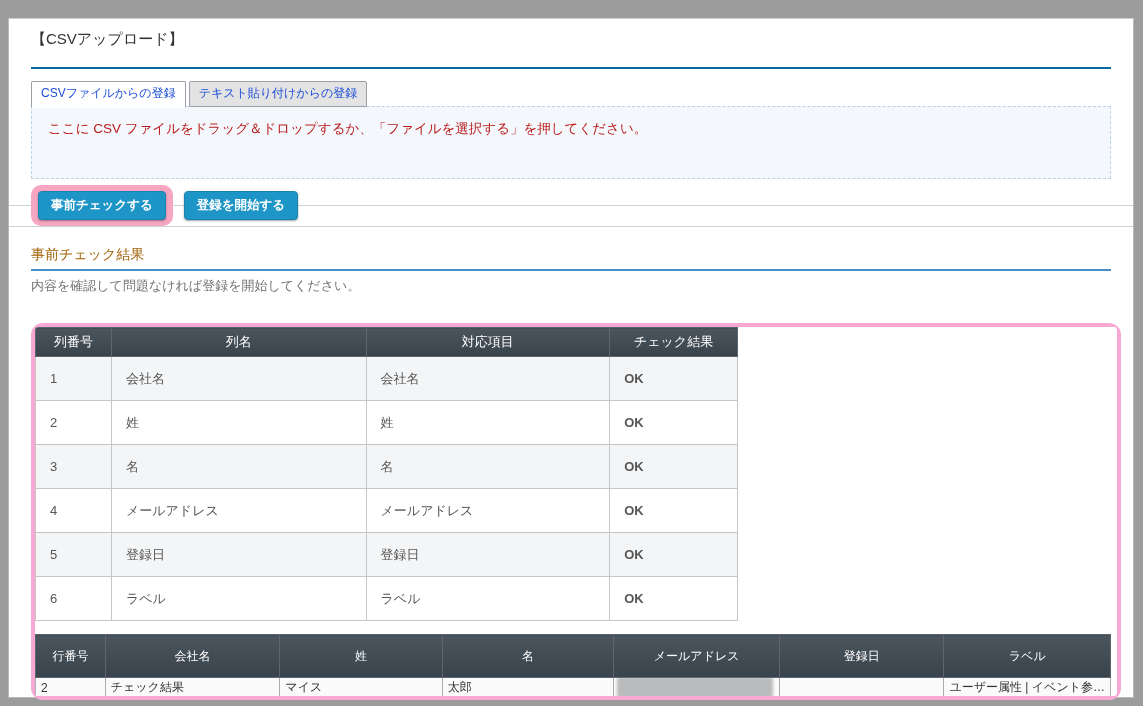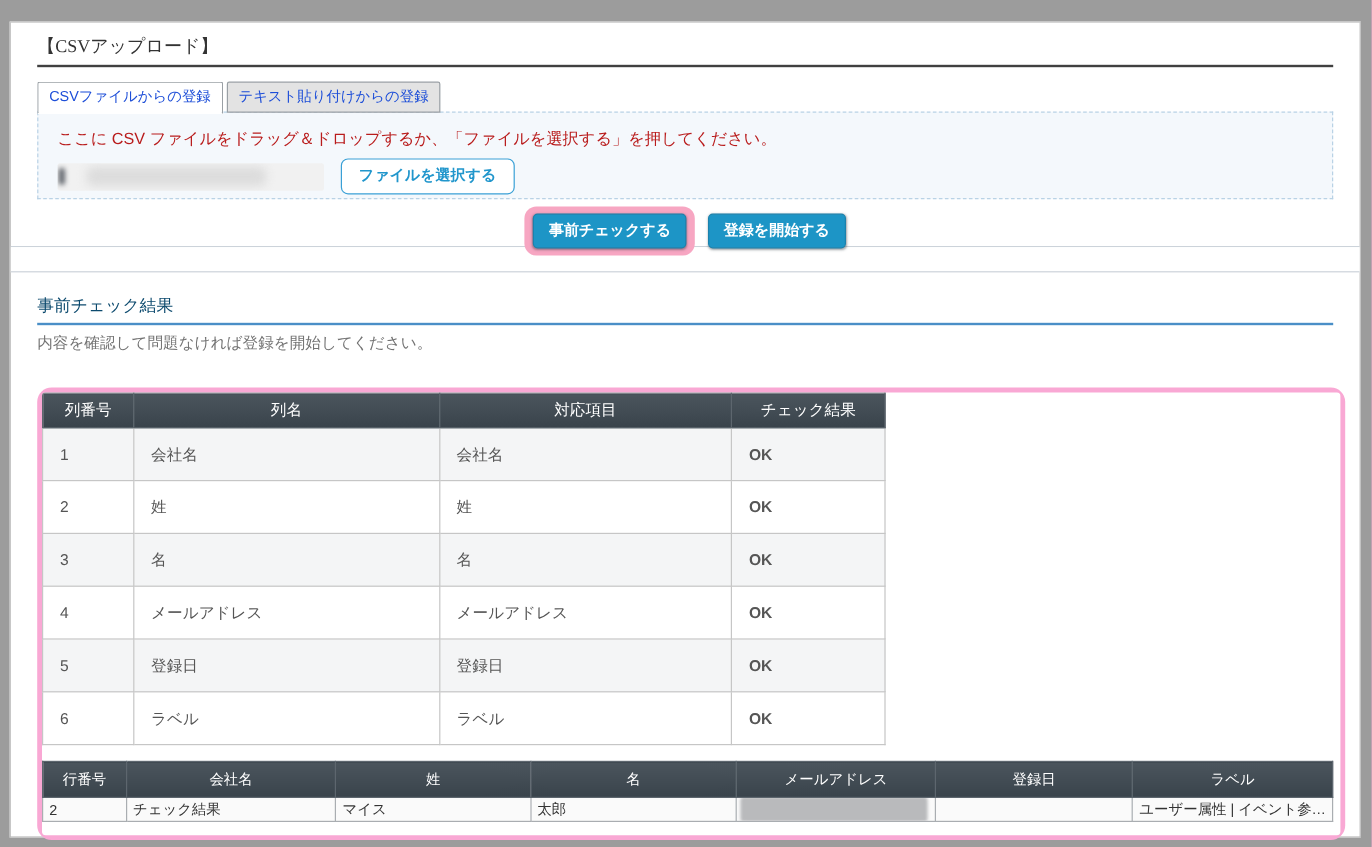--- a/index.html
+++ b/index.html
@@ -14,23 +14,22 @@
     position: absolute; left: 8px; top: 18px;
     width: 1126px; height: 680px;
     background: #ffffff;
     border: 1px solid #b9b9b9;
     border-top-color: #cccccc;
   }
   
   .sec1 { padding: 9px 22px 0 22px; height: 187px; border-bottom: 1px solid #ccd3da; }
   .page-title {
     font-size: 15px; font-weight: 400; color: #333;
-    line-height: 22px; padding-bottom: 4px;
-    border-bottom: 2px solid #404040;
-    font-family: Liberation Serif, serif;
+    line-height: 22px; padding-bottom: 17px;
+    border-bottom: 2px solid #0369a1;
   }
   .tabs { display: flex; gap: 3px; margin-top: 12px; position: relative; z-index: 2; }
   .tab {
     font-size: 12px; color: #1d4ed8; line-height: 15px;
     padding: 4px 9px 5px 9px;
     border: 1px solid #9aa0a5;
     background: #e3e3e3;
     border-radius: 2px 2px 0 0;
     cursor: default;
   }
@@ -55,36 +54,36 @@
   .file-blur .smudge-light {
     position: absolute; left: 24px; top: 3px; width: 150px; height: 16px;
     background: #dcdcdc; filter: blur(4px); border-radius: 6px;
   }
   .file-btn {
     font-family: inherit;
     background: #ffffff; color: #2196cc; font-weight: bold; font-size: 12.5px;
     border: 1px solid #3aa0d6; border-radius: 6px;
     padding: 5px 14px 6px 14px; cursor: pointer;
   }
-  .actions { display: flex; align-items: center; gap: 11px; margin-top: 6px; justify-content: center; }
+  .actions { display: flex; align-items: center; gap: 11px; margin-top: 6px; }
   .hl-ring { background: #f7a6c2; padding: 6px 7px; border-radius: 10px; line-height: 0; }
   .btn-blue {
     font-family: inherit;
     background: #1d95c6; color: #fff; font-weight: bold; font-size: 12.5px;
     border: 1px solid #1a82ad; border-radius: 4px;
     padding: 6px 12px 7px 12px; cursor: pointer;
     box-shadow: 0 1px 2px rgba(40,50,60,.45);
     line-height: 14px;
   }
   
   .gap-band { height: 21px; border-bottom: 1px solid #ccd3da; background: #fff; }
   
   .sec2 { padding: 18px 22px 0 22px; }
   .results-title {
-    font-size: 14px; font-weight: 400; color: #0c4a6e;
+    font-size: 14px; font-weight: 400; color: #a16207;
     line-height: 19px; padding-bottom: 5px;
     border-bottom: 2px solid #4a8fc7;
   }
   .results-desc { font-size: 13px; color: #737373; margin-top: 6px; line-height: 17px; }
   .hl-box {
     margin-top: 29px;
     width: 1090px; height: 377px;
     background: #f9a8d4; border-radius: 12px;
     padding: 4px; overflow: hidden;
   }
@@ -105,21 +104,21 @@
   .col-no { width: 76px; }
   .col-name { width: 255px; }
   .col-map { width: 244px; }
   .col-res { width: 128px; }
   .cell-ok { color: #0e7d4a; font-weight: bold; }
   
   .preview-table { width: 1076px; margin-top: 13px; font-size: 12px; border: 1px solid #8c9298; }
   .preview-table th {
     background: linear-gradient(#4b555d, #39434b);
     color: #fff; font-weight: 400; text-align: center;
-    height: 30px; border: 1px solid #5d666e; padding: 0 4px;
+    height: 43px; border: 1px solid #5d666e; padding: 0 4px;
   }
   .preview-table td {
     border: 1px solid #a9adb1; color: #333; background: #fafafa;
     height: 19px; padding: 1px 5px; text-align: left;
     white-space: nowrap; overflow: hidden; vertical-align: middle;
   }
   .pcol-no { width: 70px; }
   .pcol-company { width: 175px; }
   .pcol-last { width: 163px; }
   .pcol-first { width: 172px; }
@@ -139,27 +138,20 @@
   <div class="sec1">
     <div class="page-title">【CSVアップロード】</div>
 
     <div class="tabs">
       <div class="tab active">CSVファイルからの登録</div>
       <div class="tab">テキスト貼り付けからの登録</div>
     </div>
 
     <div class="dropzone">
       <div class="dz-text">ここに CSV ファイルをドラッグ＆ドロップするか、「ファイルを選択する」を押してください。</div>
-      <div class="dz-row">
-        <div class="file-blur">
-          <span class="smudge-dark"></span>
-          <span class="smudge-light"></span>
-        </div>
-        <button class="file-btn">ファイルを選択する</button>
-      </div>
     </div>
 
     <div class="actions">
       <span class="hl-ring">
         <button class="btn-blue">事前チェックする</button>
       </span>
       <button class="btn-blue">登録を開始する</button>
     </div>
   </div>
 

